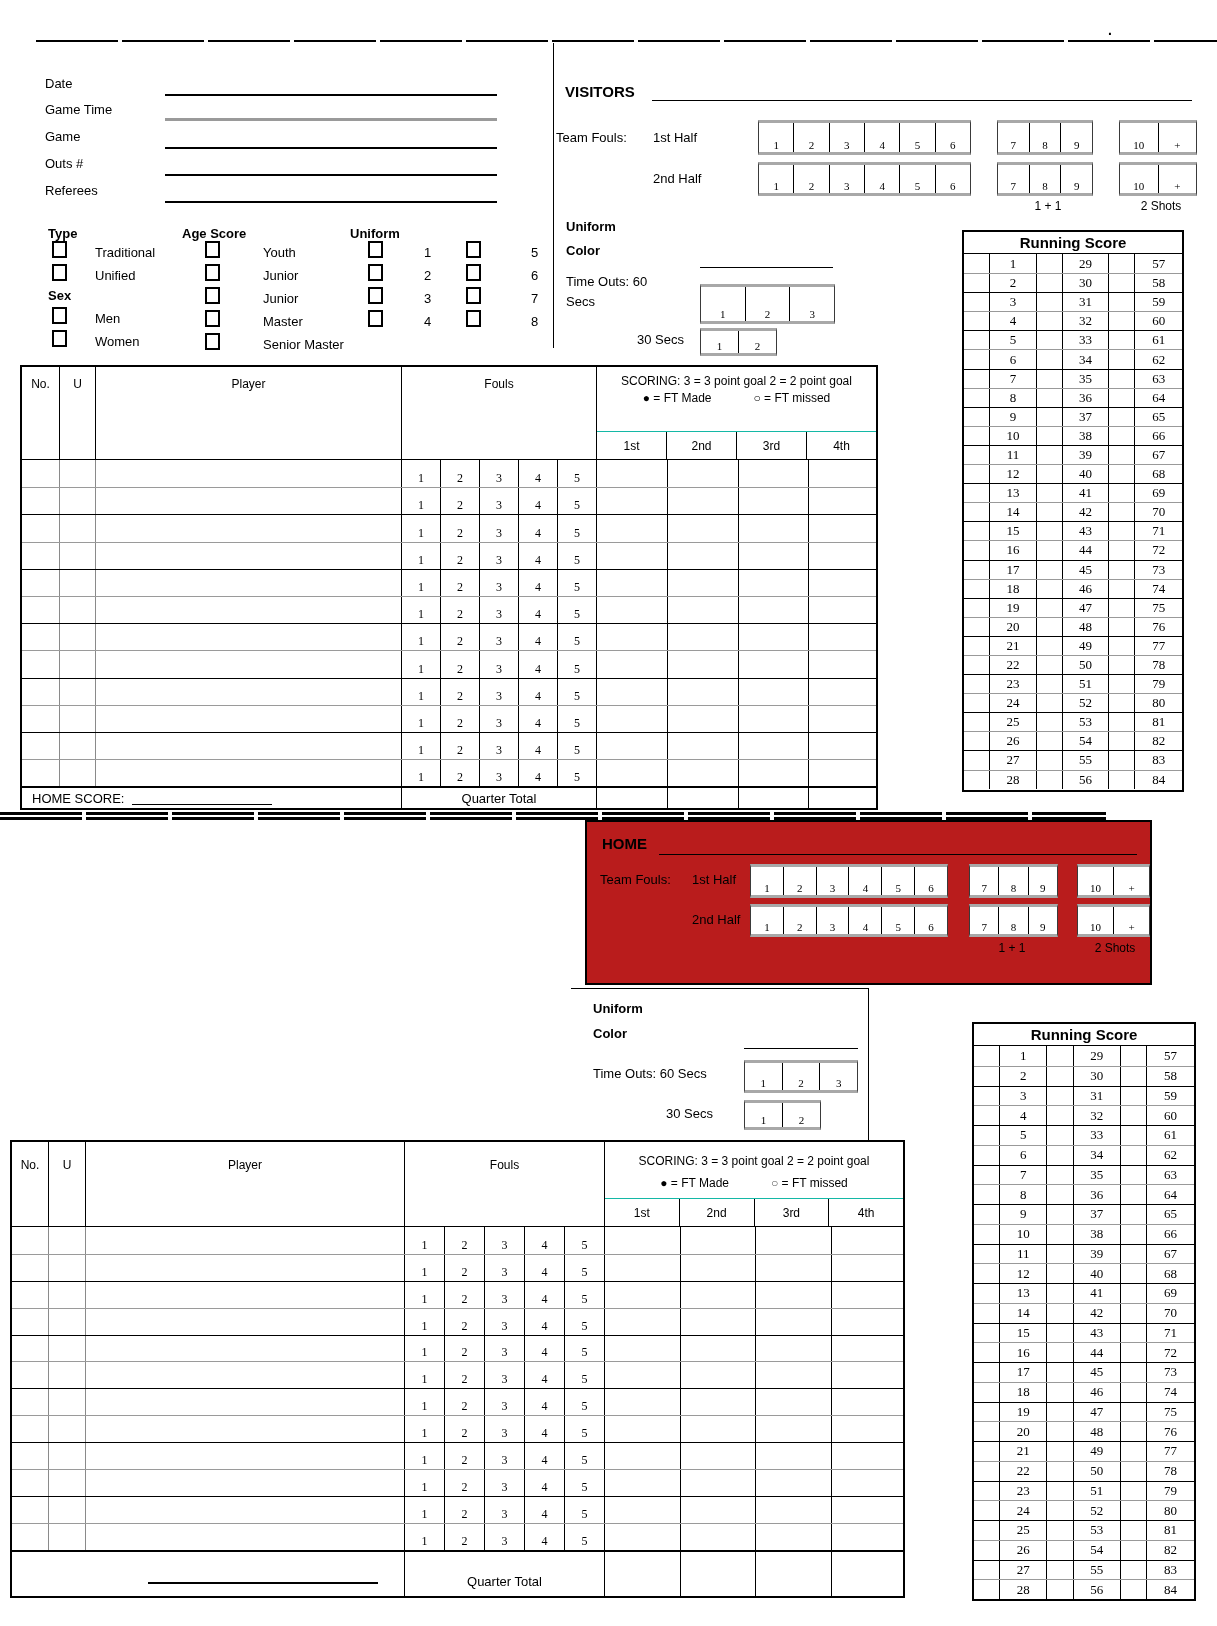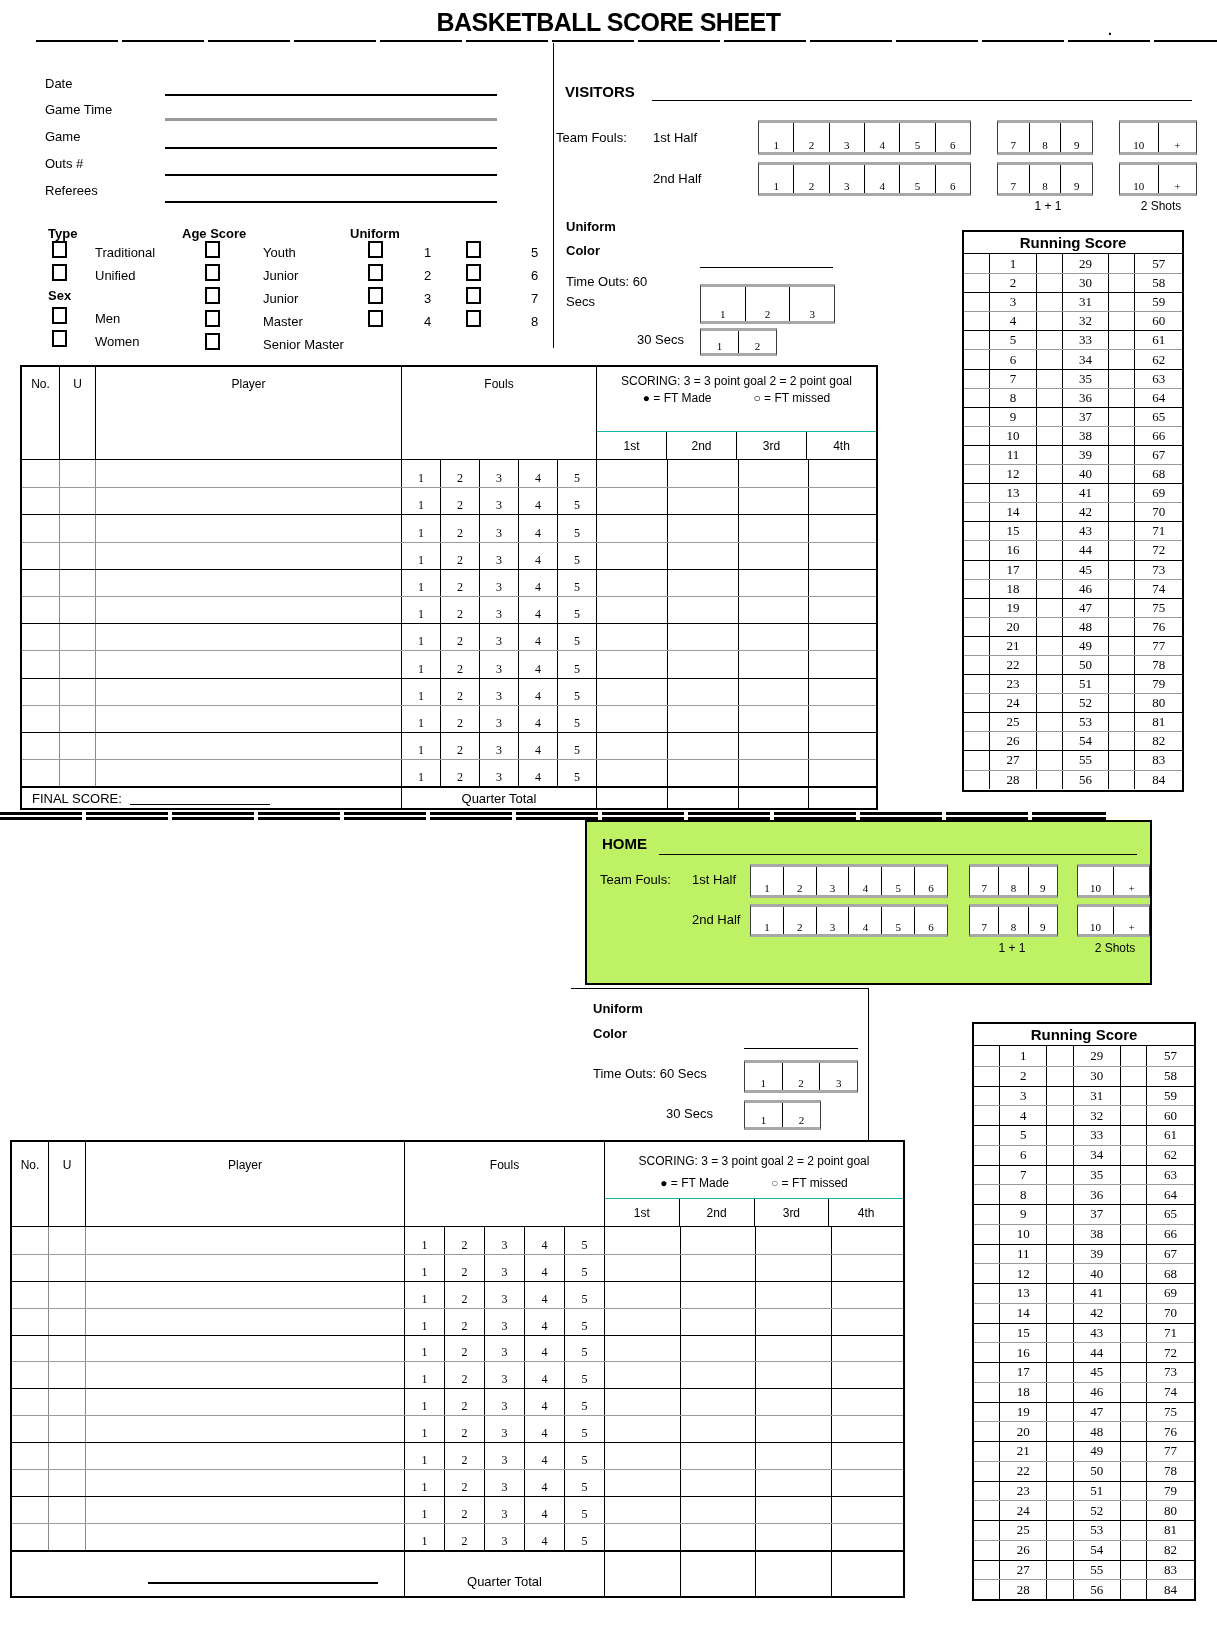--- a/index.html
+++ b/index.html
@@ -52,29 +52,28 @@
   .pt-rows .prow:first-child{border-top:none}
   .pt-rows .prow:nth-child(even){border-top-color:#9a9a9a}
   .pcell{border-right:1px solid #000;height:100%}
   .pcell.gray{border-right-color:#8a8a8a}
   .prow .pcell:last-child{border-right:none}
   .fcell{display:flex;align-items:flex-end;justify-content:center;
          font-family:"Liberation Serif",serif;font-size:12px;padding-bottom:1px}
   .pt-final{display:flex;border-top:2px solid #000}
   .pf-cell{border-right:1px solid #000}
   .pf-cell:last-child{border-right:none}
-  .homebox{position:absolute;border:2px solid #000;background:#bef264}
+  .homebox{position:absolute;border:2px solid #000;background:#b91c1c}
   .dot{position:absolute;font-size:14px;font-weight:bold}
 </style>
 </head>
 <body>
 
 <div class="sheet">
 
-  <div class="title">BASKETBALL SCORE SHEET</div>
   <div class="dot" style="left:1108px;top:22px">.</div>
   <div class="rule" style="left:36px;top:40px;width:1181px"></div>
 
   <div class="lbl" style="left:45px;top:76px">Date</div>
   <div class="fline" style="left:165px;top:94px;width:332px"></div>
   <div class="lbl" style="left:45px;top:102px">Game Time</div>
   <div class="glime" style="left:165px;top:118px;width:332px"></div>
   <div class="lbl" style="left:45px;top:129px">Game</div>
   <div class="fline" style="left:165px;top:147px;width:332px"></div>
   <div class="lbl" style="left:45px;top:156px">Outs #</div>
@@ -606,21 +605,21 @@
           <div class="pcell fcell" style="width: 39px;">4</div>
           <div class="pcell fcell" style="width: 39px;">5</div>
           <div class="pcell qcell" style="width: 70.75px;"></div>
           <div class="pcell qcell" style="width: 70.75px;"></div>
           <div class="pcell qcell" style="width: 70.75px;"></div>
           <div class="pcell qcell" style="flex: 1 1 0%;"></div>
         </div>
       </div>
     <div class="pt-final" style="height:22px">
       <div class="pf-cell" style="width:380px;display:flex;align-items:center;padding-left:10px">
-        <span style="font-size:13px">FINAL SCORE:</span>
+        <span style="font-size:13px">HOME SCORE:</span>
         <span style="display:inline-block;width:140px;border-bottom:1.5px solid #000;height:14px;margin-left:8px"></span>
       </div>
       <div class="pf-cell" style="width:195px;display:flex;align-items:center;justify-content:center;font-size:13px">Quarter Total</div>
       <div class="pf-cell" style="width:70.75px"></div>
       <div class="pf-cell" style="width:70.75px"></div>
       <div class="pf-cell" style="width:70.75px"></div>
       <div class="pf-cell" style="flex:1"></div>
     </div>
   </div>
 

